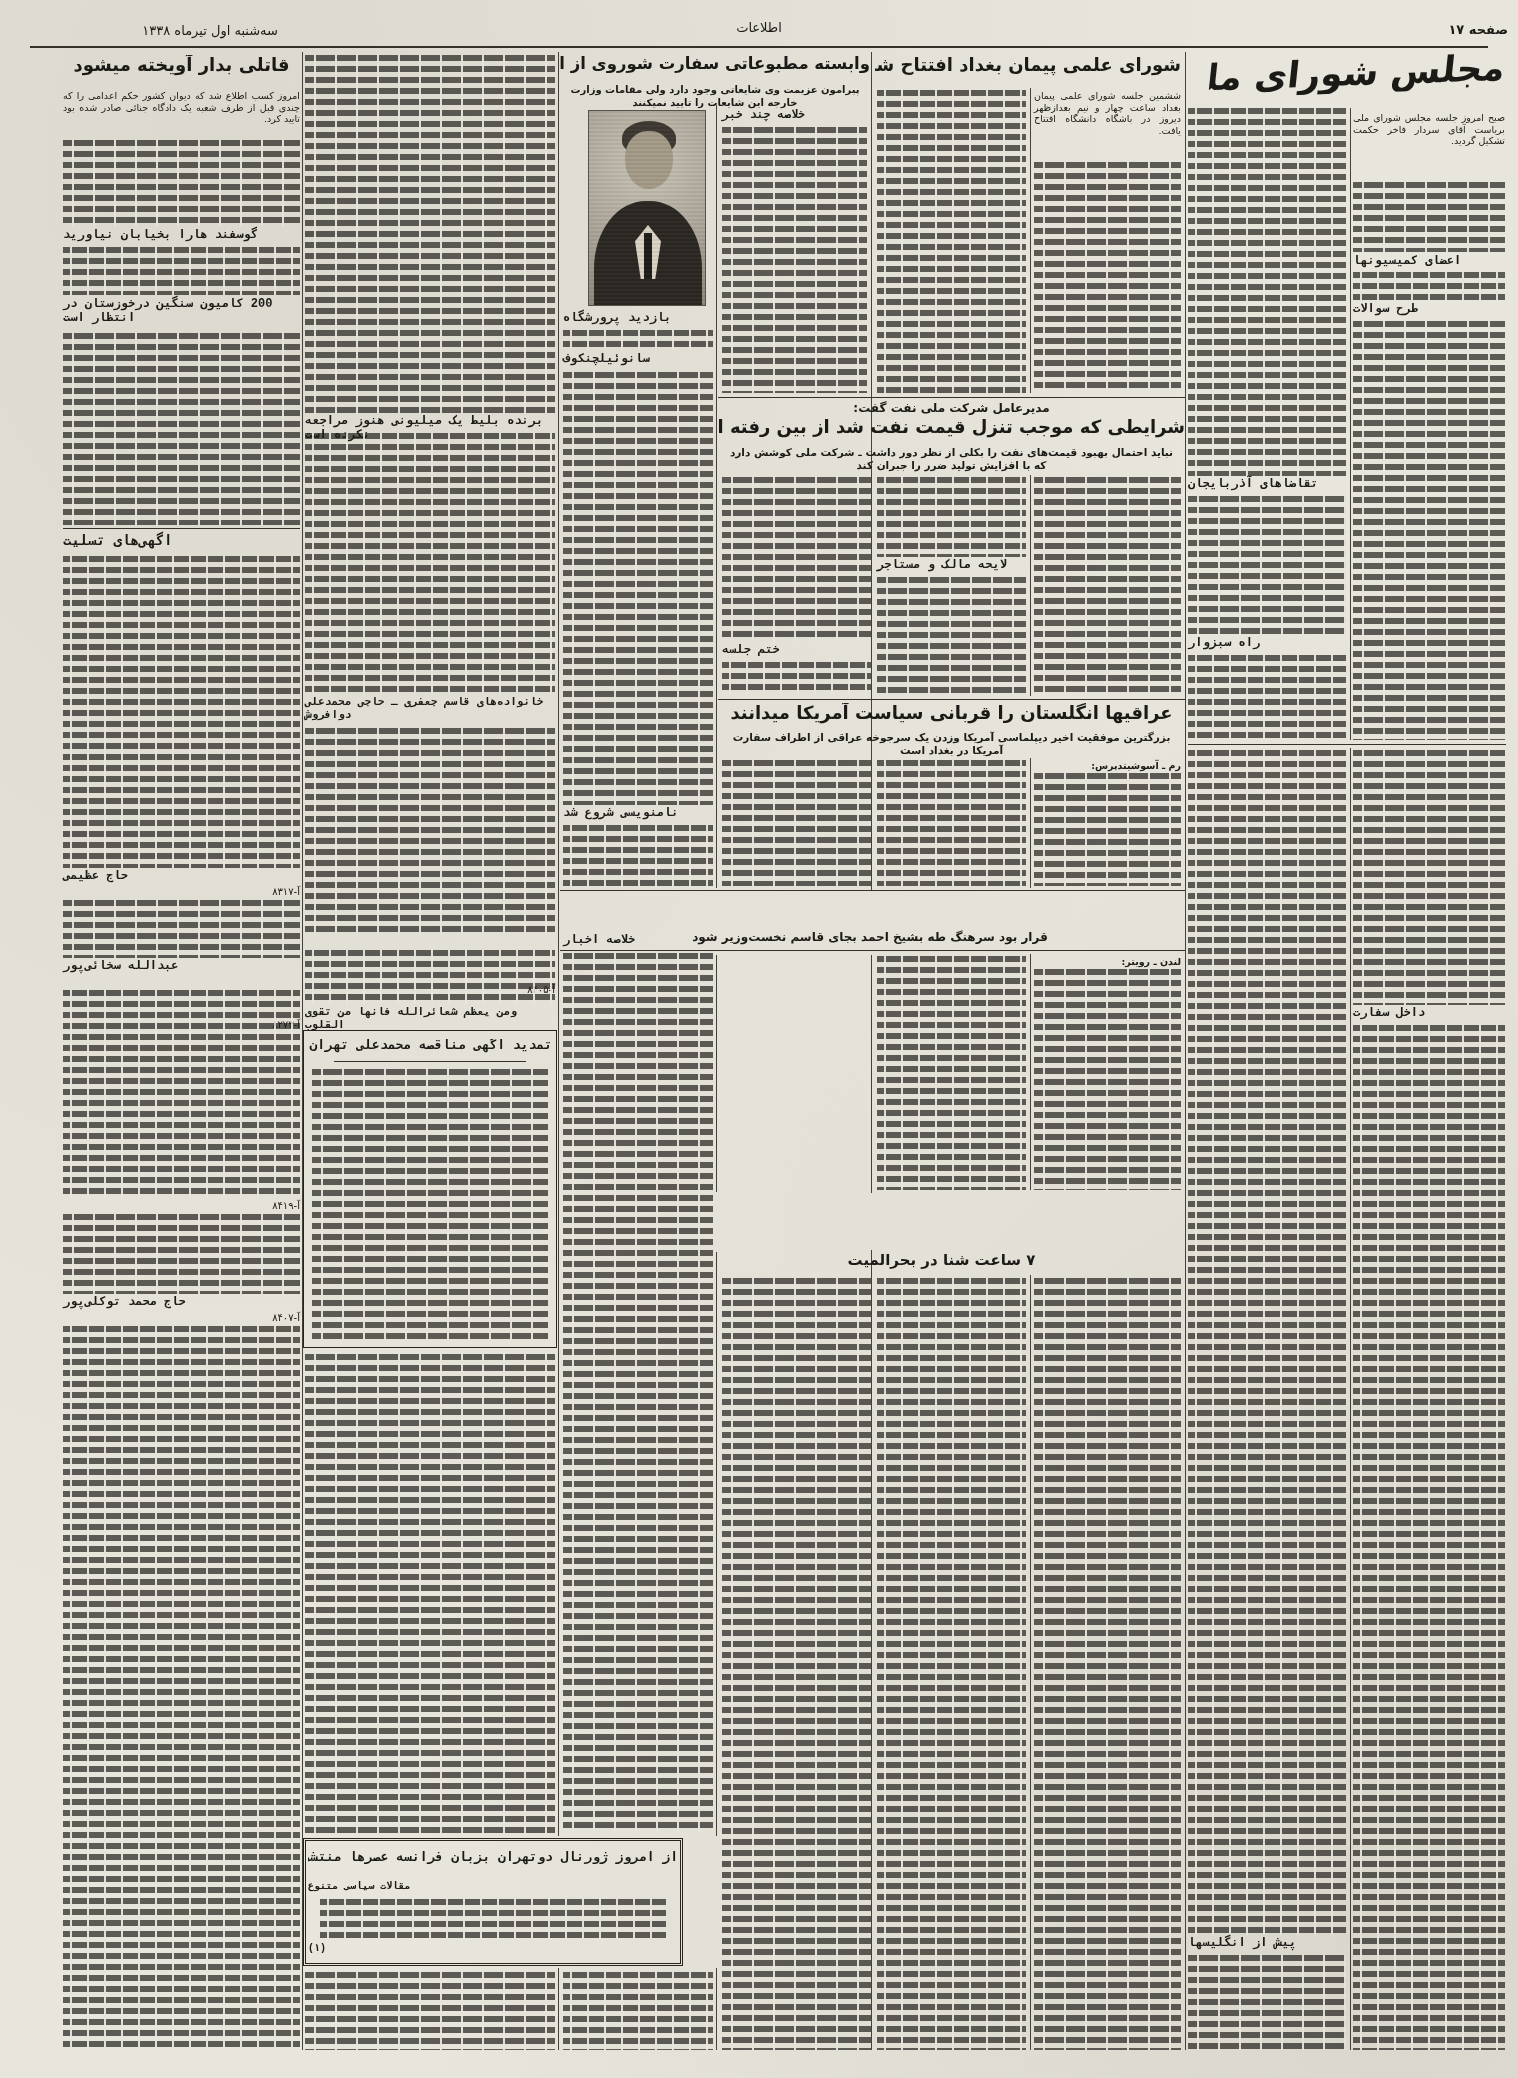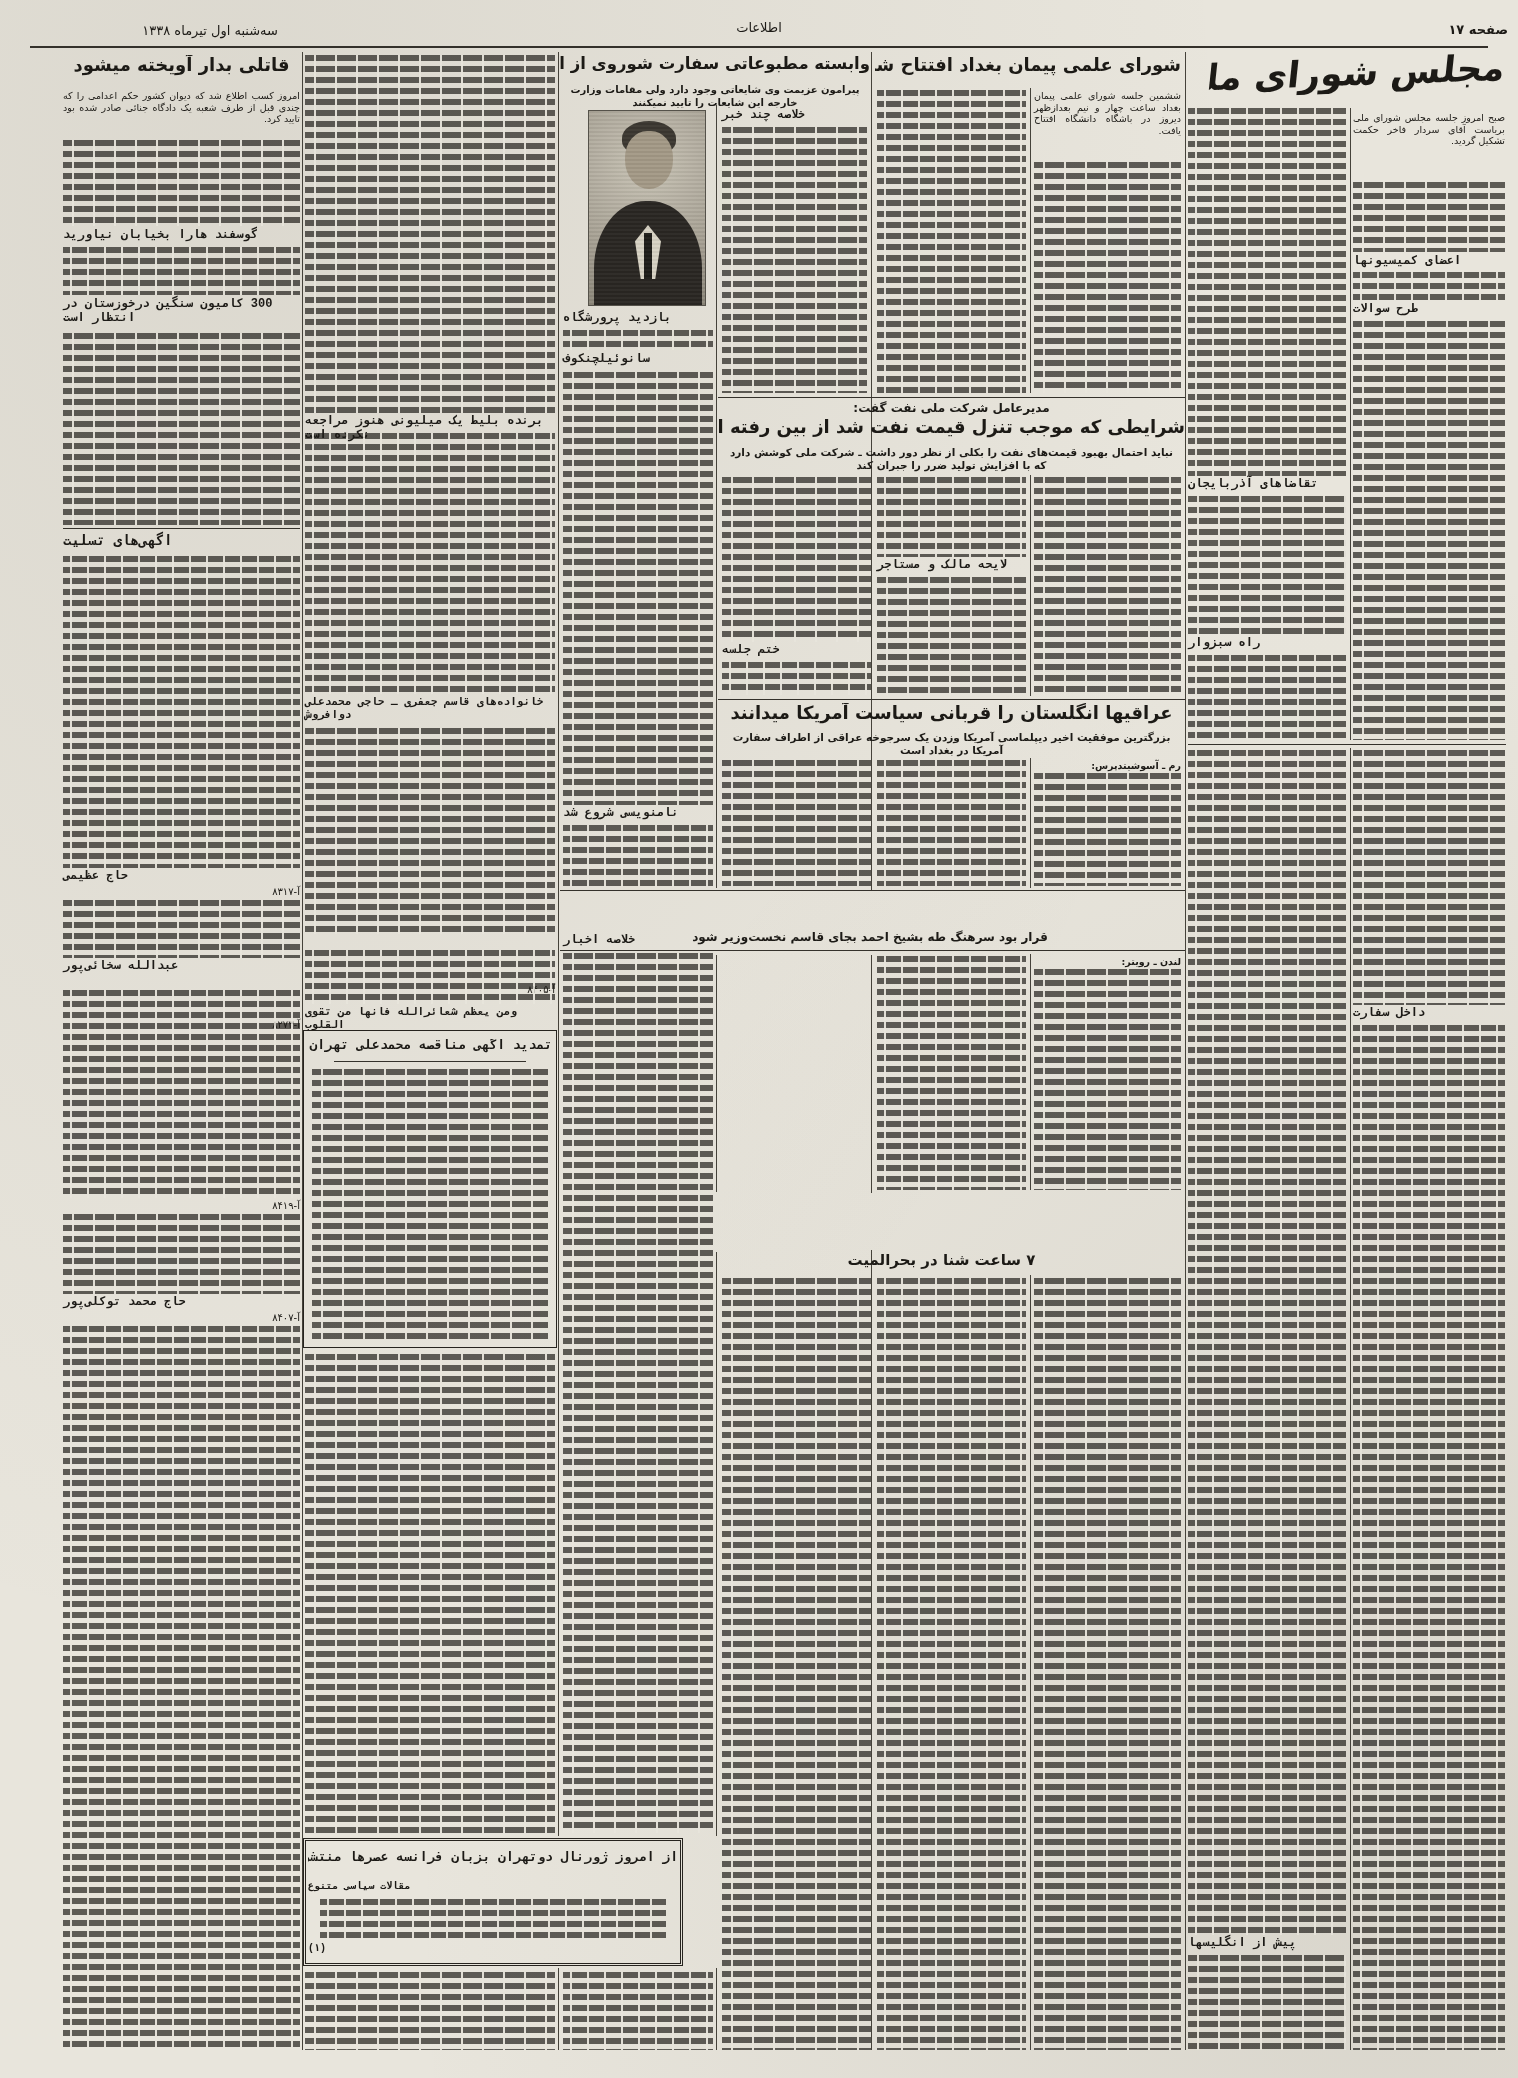--- a/index.html
+++ b/index.html
@@ -155,21 +155,21 @@
   <div class="sub" style="left:563px; top:807px; width:150px;">نامنویسی شروع شد</div>
   <div class="greek alt" style="left:563px; top:825px; width:150px; height:62px;"></div>
   <div class="sub" style="left:563px; top:934px; width:150px;">خلاصه اخبار</div>
   <div class="greek" style="left:563px; top:953px; width:150px; height:880px;"></div>
 
   <div class="hl" style="left:63px; top:55px; width:237px; font-size:18px;">قاتلی بدار آویخته میشود</div>
   <div class="lead" style="left:63px; top:90px; width:237px; height:46px;">امروز کسب اطلاع شد که دیوان کشور حکم اعدامی را که چندی قبل از طرف شعبه یک دادگاه جنائی صادر شده بود تایید کرد.</div>
   <div class="greek" style="left:63px; top:140px; width:237px; height:86px;"></div>
   <div class="sub" style="left:63px; top:229px; width:237px;">گوسفند هارا بخیابان نیاورید</div>
   <div class="greek alt" style="left:63px; top:247px; width:237px; height:48px;"></div>
-  <div class="sub" style="left:63px; top:298px; width:237px;">300 کامیون سنگین درخوزستان در انتظار است</div>
+  <div class="sub" style="left:63px; top:298px; width:237px;">200 کامیون سنگین درخوزستان در انتظار است</div>
   <div class="greek" style="left:63px; top:333px; width:237px; height:192px;"></div>
 
   <div class="hrule" style="left:63px; top:528px; width:237px;"></div>
   <div class="sub" style="left:63px; top:533px; width:237px; font-size:14px;">اگهی‌های تسلیت</div>
   <div class="greek alt" style="left:63px; top:556px; width:237px; height:312px;"></div>
   <div class="sub" style="left:63px; top:870px; width:237px;">حاج عظیمی</div>
   <div class="code" style="left:63px; top:886px; width:237px;">آ-۸۳۱۷</div>
   <div class="greek" style="left:63px; top:900px; width:237px; height:58px;"></div>
   <div class="sub" style="left:63px; top:960px; width:237px;">عبدالله سخائی‌پور</div>
   <div class="code" style="left:63px; top:976px; width:237px;margin-top:43px;">آ-۸۲۷۳</div>

